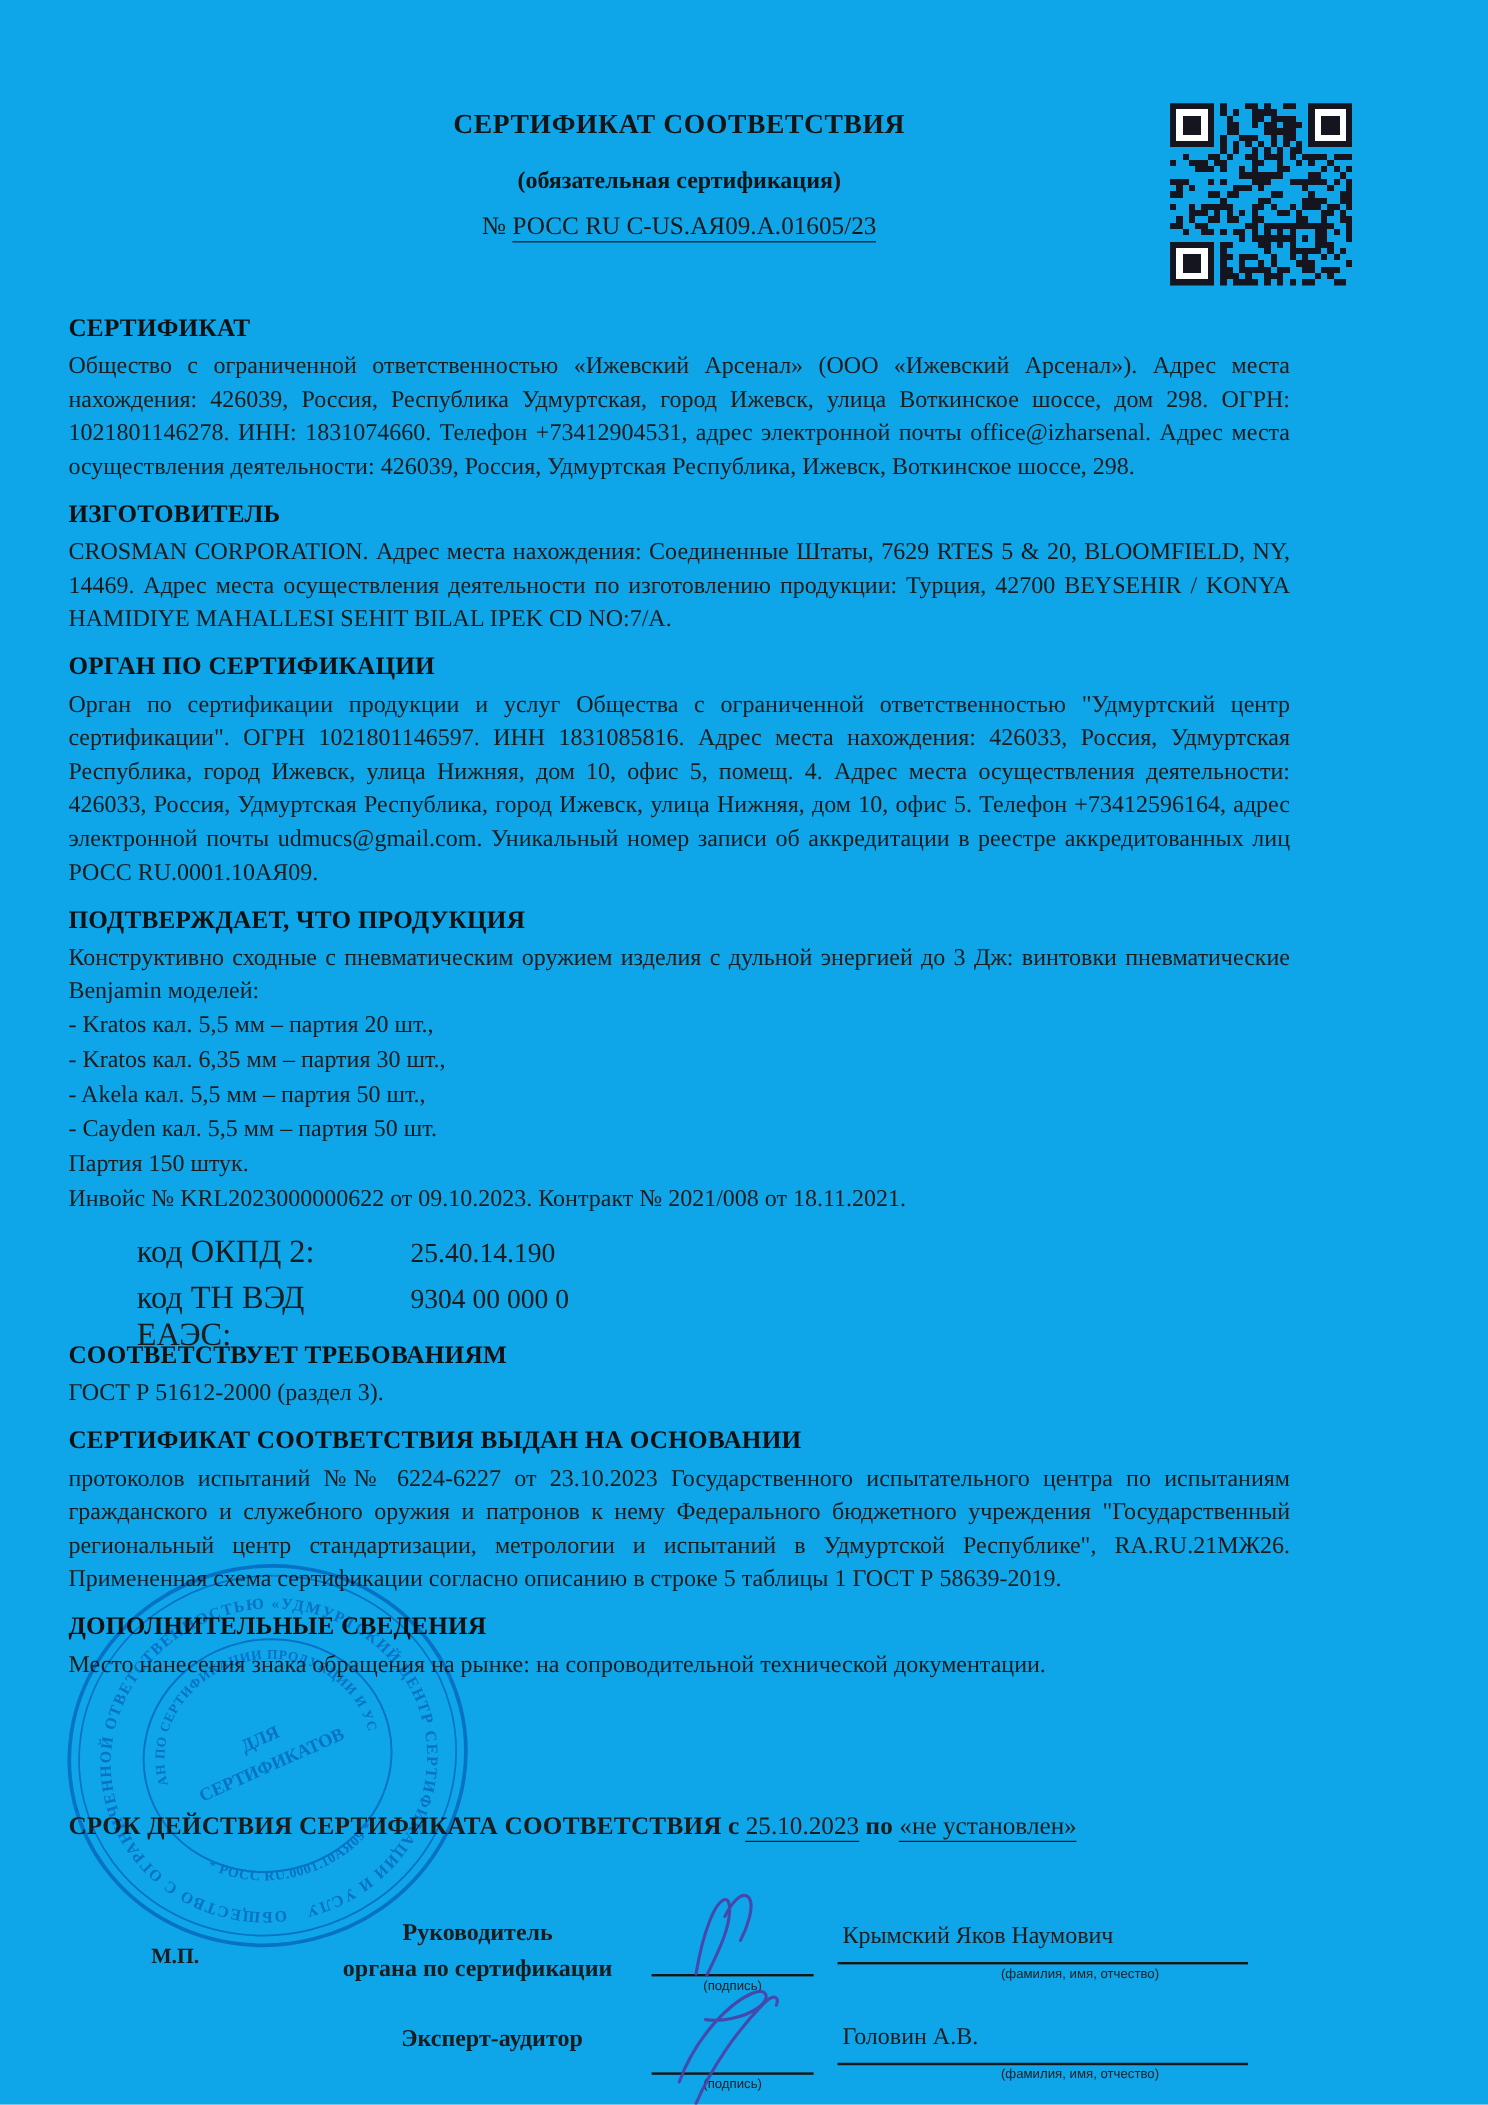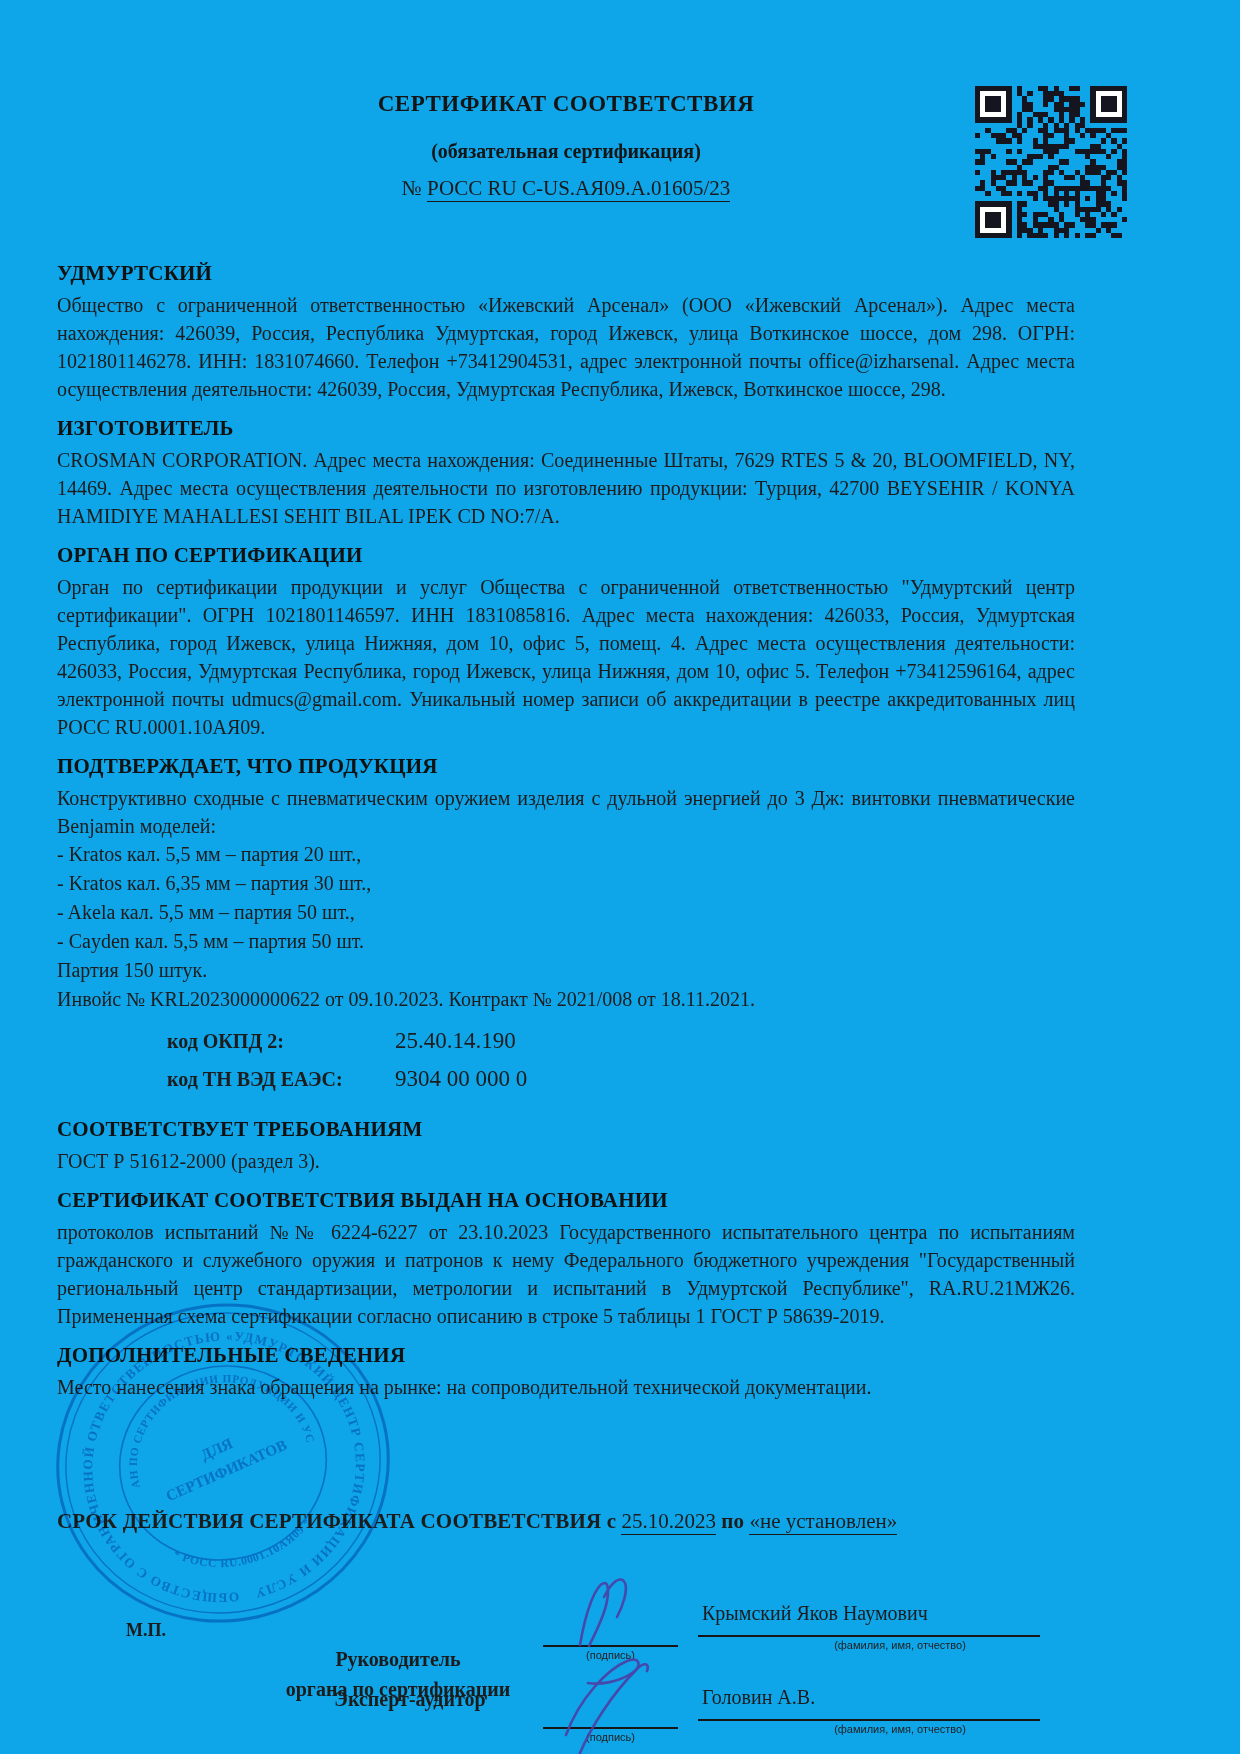--- a/index.html
+++ b/index.html
@@ -10,30 +10,30 @@
   .title{font-size:23px;font-weight:bold;line-height:32px;letter-spacing:.5px;color:#151515;}
   .subtitle{font-size:20px;font-weight:bold;line-height:26px;margin-top:18px;color:#151515;}
   .number{font-size:21px;line-height:28px;margin-top:10px;color:#1a1a1a;}
   .u{border-bottom:1.5px solid #1a1a1a;padding-bottom:1px;}
   h2{font-size:21px;line-height:26px;font-weight:bold;margin:12px 0 5px 0;color:#111;letter-spacing:.2px;}
   h2.first{margin-top:58px;}
   .body{font-size:20px;line-height:28px;margin:0;text-align:justify;}
   .line{font-size:20px;line-height:29px;margin:0;}
   .codes{margin-top:14px;}
   .code-row{display:flex;align-items:baseline;height:38px;}
-  .code-label{font-weight:bold;font-size:20px;margin-left:110px;width:215px;}
+  .code-label{font-weight:normal;font-size:27px;margin-left:57px;width:215px;}
   .code-value{font-size:23px;margin-left:13px;}
   .validity{position:absolute;left:57px;top:1506px;width:1018px;font-size:21px;line-height:30px;white-space:nowrap;}
   .validity .vb{font-weight:bold;letter-spacing:.2px;text-align:right;}
   .vu{border-bottom:1.6px solid #1a1a1a;padding-bottom:1px;}
   .qr{position:absolute;left:975px;top:86px;width:152px;height:152px;}
   .qr svg{width:100%;height:100%;shape-rendering:crispEdges;}
   .stamp{position:absolute;left:40px;top:1290px;width:366px;height:346px;mix-blend-mode:multiply;opacity:.92;}
   .mp{position:absolute;left:126px;top:1620px;font-size:18px;font-weight:bold;z-index:6;}
-  .role1{position:absolute;left:283px;top:1596px;width:230px;text-align:center;font-size:20px;font-weight:bold;line-height:30px;z-index:6;margin-top:48px;}
+  .role1{position:absolute;left:283px;top:1596px;width:230px;text-align:center;font-size:20px;font-weight:bold;line-height:30px;z-index:6;}
   .role2{position:absolute;left:295px;top:1688px;width:230px;text-align:center;font-size:20px;font-weight:bold;z-index:6;}
   .sig-line{position:absolute;border-top:2px solid #161616;z-index:4;}
   .sig-caption{position:absolute;font-size:11px;color:#222;text-align:center;z-index:4;
                font-family:"Liberation Sans","DejaVu Sans",sans-serif;}
   .signer{position:absolute;font-size:20px;z-index:4;}
   .sig-svg{position:absolute;left:520px;top:1555px;width:200px;height:200px;z-index:5;}
 </style>
 </head>
 <body>
 
@@ -364,21 +364,21 @@
   <div class="content">
     <div class="hdr">
       <div class="title">СЕРТИФИКАТ СООТВЕТСТВИЯ</div>
       <div class="subtitle">(обязательная сертификация)</div>
       <div class="number">
         <span>№</span>
         <span class="u">РОСС RU C-US.АЯ09.А.01605/23</span>
       </div>
     </div>
 
-    <h2 class="first">УДМУРТСКИЙ</h2>
+    <h2 class="first">СЕРТИФИКАТ</h2>
     <p class="body">Общество с ограниченной ответственностью «Ижевский Арсенал» (ООО «Ижевский Арсенал»). Адрес места нахождения: 426039, Россия, Республика Удмуртская, город Ижевск, улица Воткинское шоссе, дом 298. ОГРН: 1021801146278. ИНН: 1831074660. Телефон +73412904531, адрес электронной почты office@izharsenal. Адрес места осуществления деятельности: 426039, Россия, Удмуртская Республика, Ижевск, Воткинское шоссе, 298.</p>
 
     <h2>ИЗГОТОВИТЕЛЬ</h2>
     <p class="body">CROSMAN CORPORATION. Адрес места нахождения: Соединенные Штаты, 7629 RTES 5 &amp; 20, BLOOMFIELD, NY, 14469. Адрес места осуществления деятельности по изготовлению продукции: Турция, 42700 BEYSEHIR / KONYA HAMIDIYE MAHALLESI SEHIT BILAL IPEK CD NO:7/A.</p>
 
     <h2>ОРГАН ПО СЕРТИФИКАЦИИ</h2>
     <p class="body">Орган по сертификации продукции и услуг Общества с ограниченной ответственностью "Удмуртский центр сертификации". ОГРН 1021801146597. ИНН 1831085816. Адрес места нахождения: 426033, Россия, Удмуртская Республика, город Ижевск, улица Нижняя, дом 10, офис 5, помещ. 4. Адрес места осуществления деятельности: 426033, Россия, Удмуртская Республика, город Ижевск, улица Нижняя, дом 10, офис 5. Телефон +73412596164, адрес электронной почты udmucs@gmail.com. Уникальный номер записи об аккредитации в реестре аккредитованных лиц РОСС RU.0001.10АЯ09.</p>
 
     <h2>ПОДТВЕРЖДАЕТ, ЧТО ПРОДУКЦИЯ</h2>
     <p class="body">Конструктивно сходные с пневматическим оружием изделия с дульной энергией до 3 Дж: винтовки пневматические Benjamin моделей:</p>

